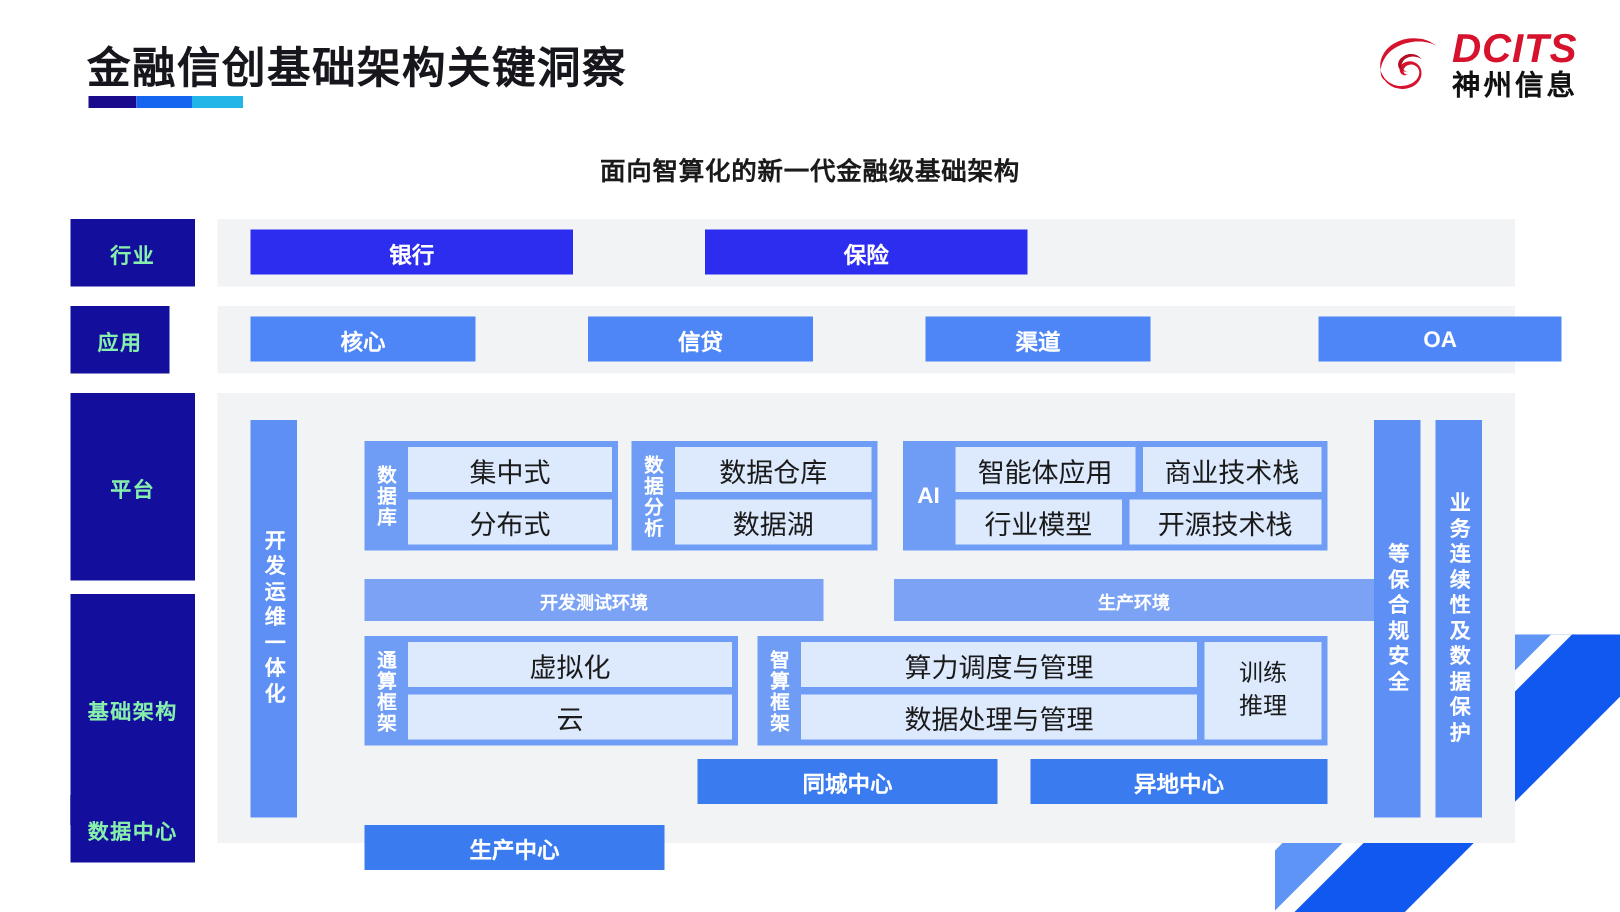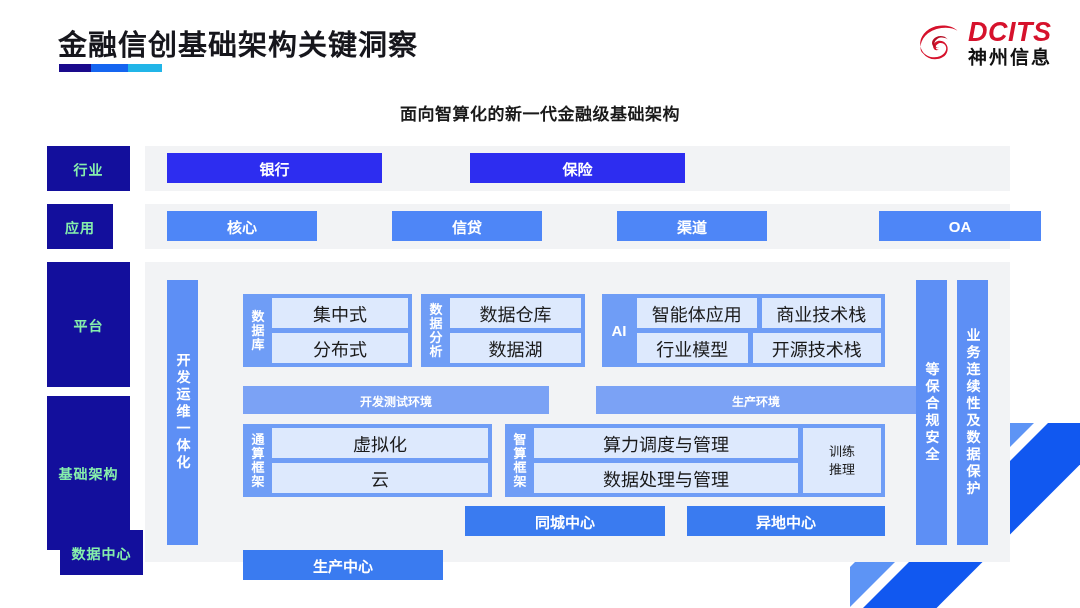--- a/index.html
+++ b/index.html
@@ -196,21 +196,21 @@
     font-size: 18px;
     display: flex;
     align-items: center;
     justify-content: center;
     flex: 1 1 auto;
     box-sizing: border-box;
   }
   .cell.tall {
     flex-direction: column;
     line-height: 1.35;
-    font-size: 13px;
+    font-size: 16px;
   }
 </style>
 </head>
 <body>
 
 <div class="deco">
   <span class="s8"></span>
   <span class="s1"></span>
   <span class="s2"></span>
   <span class="s3"></span>
@@ -249,21 +249,21 @@
   </div>
   <div class="sidebar-box" style="left:47px; top:204px; width:66px; height:45px;">
     <span>应用</span>
   </div>
   <div class="sidebar-box" style="left:47px; top:262px; width:83px; height:125px;">
     <span>平台</span>
   </div>
   <div class="sidebar-box" style="left:47px; top:396px; width:83px; height:154px;">
     <span>基础架构</span>
   </div>
-  <div class="sidebar-box" style="left:60px; top:530px; width:83px; height:45px;">
+  <div class="sidebar-box" style="left:47px; top:530px; width:83px; height:45px;">
     <span>数据中心</span>
   </div>
 
   <div class="panel" style="left:145px; top:146px; width:865px; height:45px;">
     <div class="chip chip-industry" style="left:22px; top:7px; width:215px;">
       <span>银行</span>
     </div>
     <div class="chip chip-industry" style="left:325px; top:7px; width:215px;">
       <span>保险</span>
     </div>

